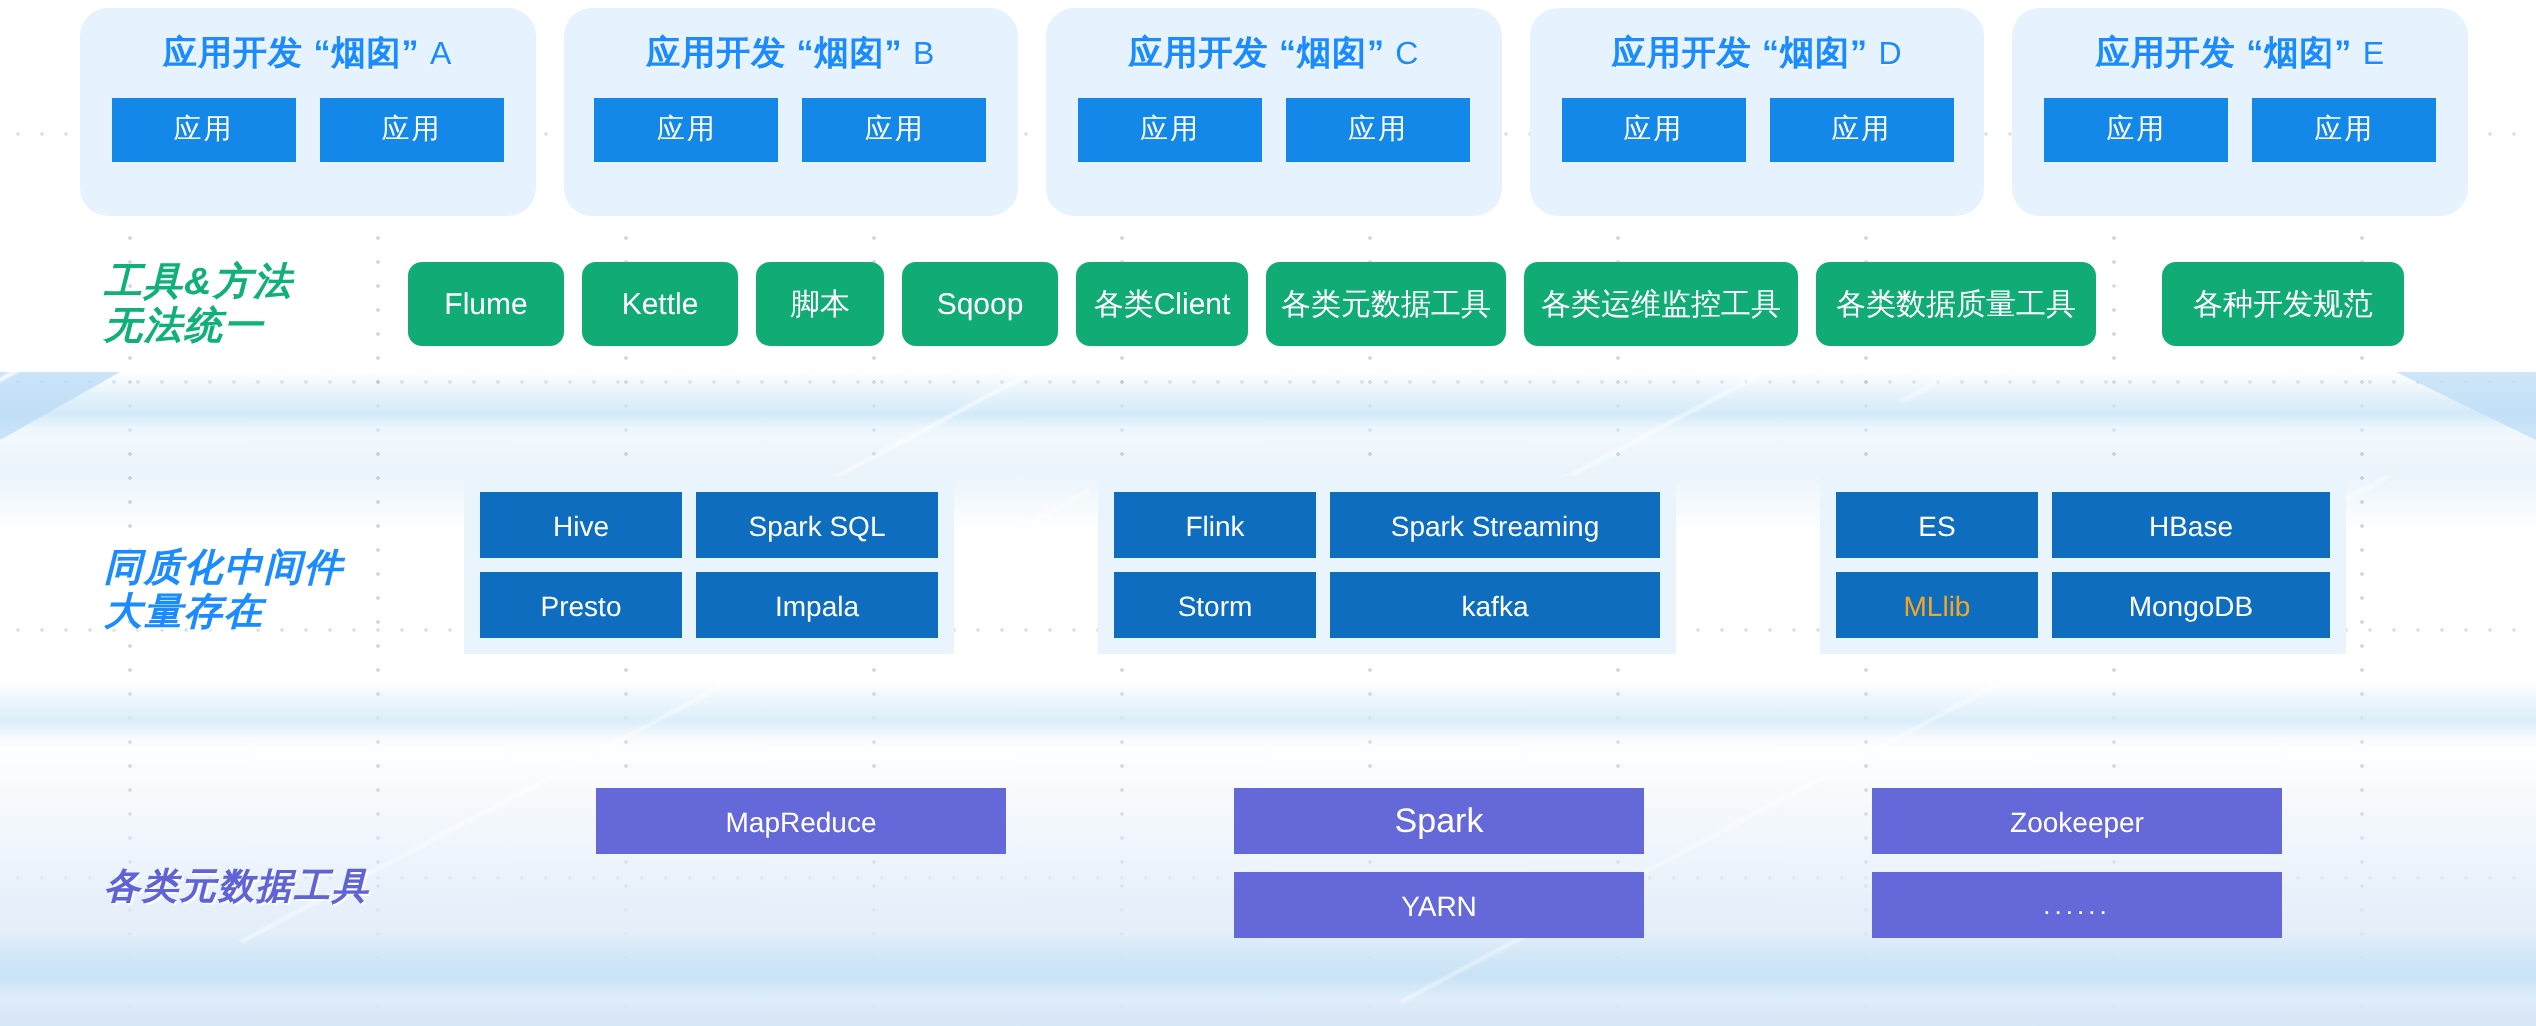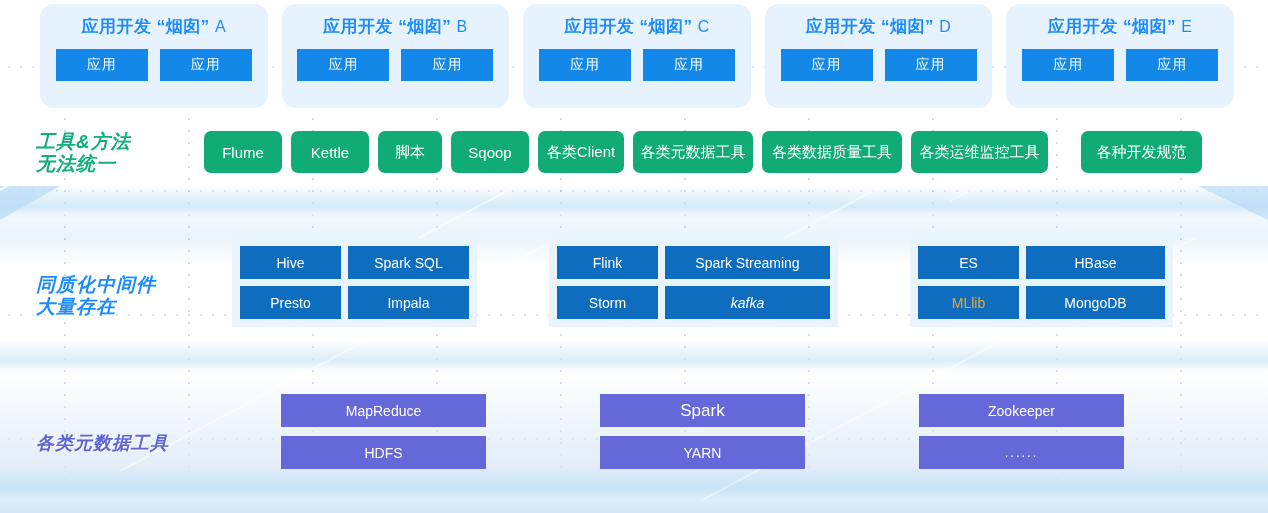--- a/index.html
+++ b/index.html
@@ -66,21 +66,21 @@
   .app-title .lat{font-weight:normal;font-size:16px;}
   .app-boxes{display:flex;gap:12px;margin-top:11px;}
   .app-box{
     width:92px;height:32px;background:#1488e8;color:#ffffff;
     display:flex;align-items:center;justify-content:center;
     font-size:14px;letter-spacing:1px;
   }
 
   
   .side-label{
-    position:absolute;left:36px;font-style:italic;font-weight:bold;
+    position:absolute;left:52px;font-style:italic;font-weight:bold;
     line-height:1.18;white-space:pre-line;letter-spacing:1px;
   }
   .lbl-tools{top:131px;font-size:19px;color:#0fb07a;
     text-shadow:1px 1px 0 rgba(255,255,255,.85);}
   .lbl-mid{top:274px;font-size:19px;color:#1a8cff;
     text-shadow:1px 1px 0 rgba(255,255,255,.85);}
   .lbl-bottom{top:433px;font-size:18px;color:#5f63d6;
     text-shadow:1px 1px 0 rgba(255,255,255,.85);}
 
   
@@ -96,21 +96,21 @@
   .mid-group{background:#eaf4fd;padding:8px 8px;display:flex;flex-direction:column;gap:7px;}
   .mid-line{display:flex;gap:7px;}
   .mid-box{
     height:33px;background:#0e6dbf;color:#ffffff;
     display:flex;align-items:center;justify-content:center;
     font-size:14px;white-space:nowrap;box-sizing:border-box;
   }
   .mid-box.accent{color:#f5a623;}
 
   
-  .plat-groups{left:281px;top:394px;display:flex;gap:114px;}
+  .plat-groups{left:298px;top:394px;display:flex;gap:114px;}
   .plat-group{display:flex;flex-direction:column;gap:9px;}
   .plat-box{
     height:33px;background:#6468d8;color:#ffffff;
     display:flex;align-items:center;justify-content:center;
     font-size:14px;white-space:nowrap;box-sizing:border-box;
   }
   .plat-box.big{font-size:17px;}
   .plat-box.dots{font-size:13px;letter-spacing:2px;}
 </style>
 </head>
@@ -172,22 +172,22 @@
 
   <div class="side-label lbl-tools">工具&amp;方法
 无法统一</div>
   <div class="row tools" id="tools-row">
       <div class="tool-box" style="width: 78px;">Flume</div>
       <div class="tool-box" style="width: 78px;">Kettle</div>
       <div class="tool-box" style="width: 64px;">脚本</div>
       <div class="tool-box" style="width: 78px;">Sqoop</div>
       <div class="tool-box" style="width: 86px;">各类Client</div>
       <div class="tool-box" style="width: 120px;">各类元数据工具</div>
+      <div class="tool-box" style="width: 137px;">各类运维监控工具</div>
       <div class="tool-box" style="width: 140px;">各类数据质量工具</div>
-      <div class="tool-box" style="width: 137px;">各类运维监控工具</div>
       <div class="tool-box" style="width: 121px; margin-left: 24px;">各种开发规范</div>
     </div>
 
   <div class="side-label lbl-mid">同质化中间件
 大量存在</div>
   <div class="row mid-groups" id="mid-row">
       <div class="mid-group">
         <div class="mid-line">
           <div class="mid-box" style="width: 101px;">Hive</div>
           <div class="mid-box" style="width: 121px;">Spark SQL</div>
@@ -197,40 +197,39 @@
           <div class="mid-box" style="width: 121px;">Impala</div>
         </div>
       </div>
       <div class="mid-group">
         <div class="mid-line">
           <div class="mid-box" style="width: 101px;">Flink</div>
           <div class="mid-box" style="width: 165px;">Spark Streaming</div>
         </div>
         <div class="mid-line">
           <div class="mid-box" style="width: 101px;">Storm</div>
-          <div class="mid-box" style="width: 165px; font-style: italic;">kafka</div>
+          <div class="mid-box" style="width: 165px;">kafka</div>
         </div>
       </div>
       <div class="mid-group">
         <div class="mid-line">
           <div class="mid-box" style="width: 101px;">ES</div>
           <div class="mid-box" style="width: 139px;">HBase</div>
         </div>
         <div class="mid-line">
           <div class="mid-box accent" style="width: 101px;">MLlib</div>
           <div class="mid-box" style="width: 139px;">MongoDB</div>
         </div>
       </div>
     </div>
 
   <div class="side-label lbl-bottom">各类元数据工具</div>
   <div class="row plat-groups" id="plat-row">
       <div class="plat-group">
         <div class="plat-box" style="width: 205px;">MapReduce</div>
-        <div class="plat-box" style="width: 205px;">HDFS</div>
       </div>
       <div class="plat-group">
         <div class="plat-box big" style="width: 205px;">Spark</div>
         <div class="plat-box" style="width: 205px;">YARN</div>
       </div>
       <div class="plat-group">
         <div class="plat-box" style="width: 205px;">Zookeeper</div>
         <div class="plat-box dots" style="width: 205px;">......</div>
       </div>
     </div>

